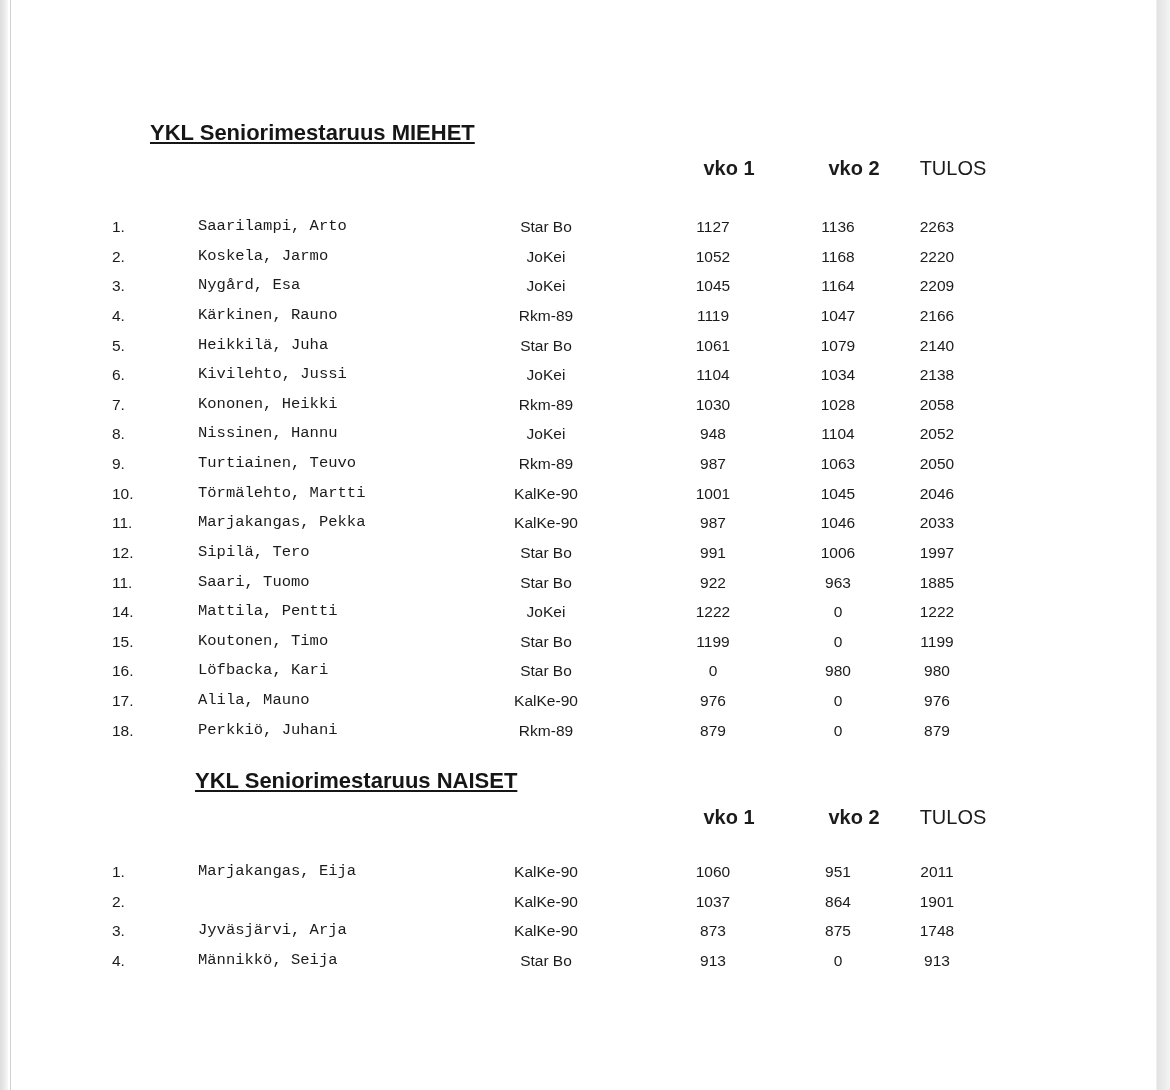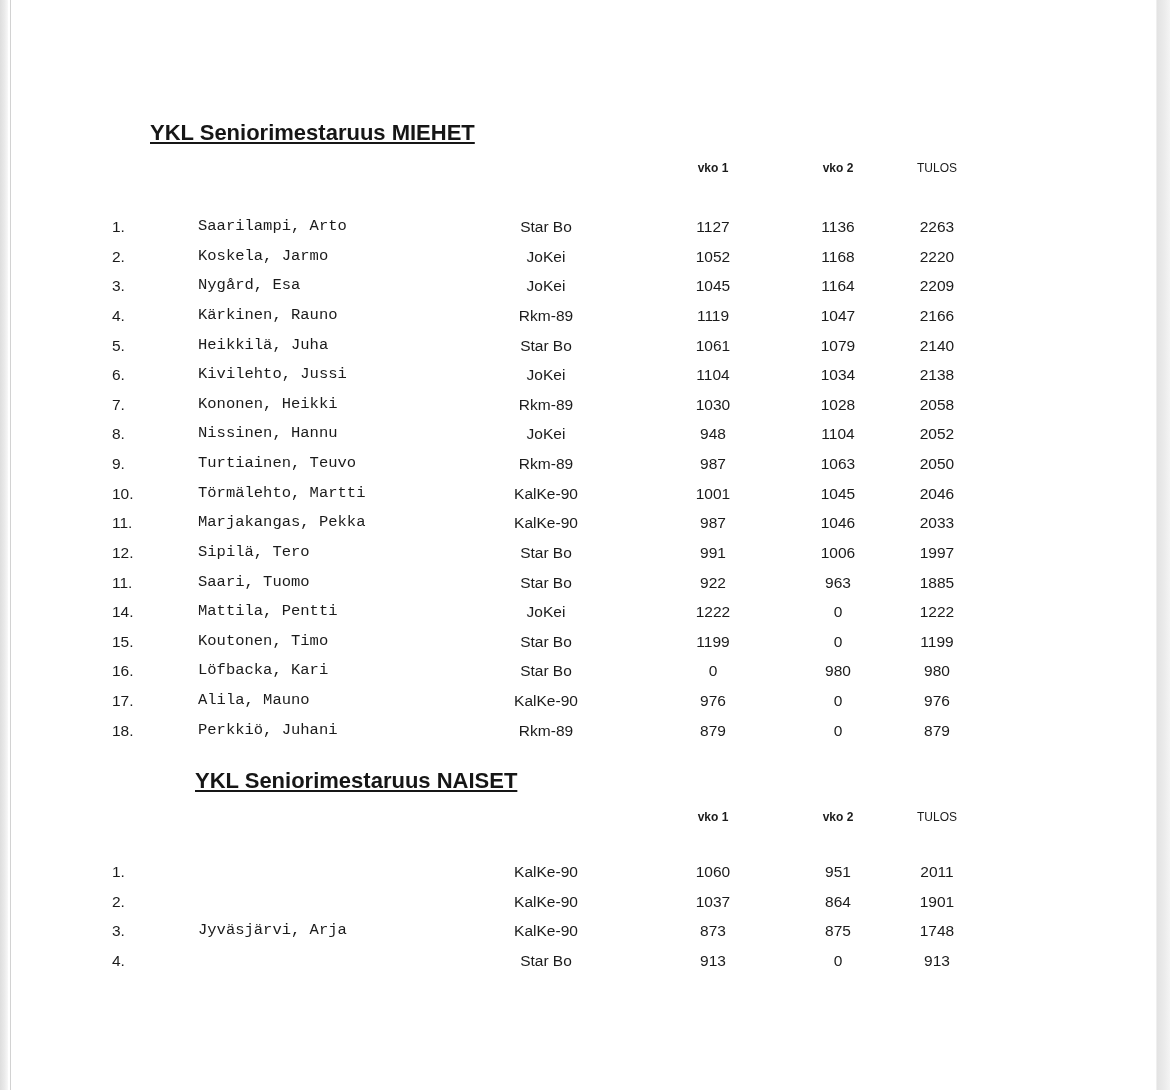--- a/index.html
+++ b/index.html
@@ -38,23 +38,23 @@
     font-weight: 700;
     line-height: 26px;
     white-space: nowrap;
     color: #161616;
     text-decoration: underline;
   }
   .sec-men .title   { left: 150px; top: 120px; }
   .sec-women .title { left: 195px; top: 768px; text-align: right; }
 
   .headrow {
-    position: absolute; left: 0; right: 0;
+    position: absolute; left: 16px; right: 0;
     height: 20px; line-height: 20px;
-    font-weight: 700; font-size: 12px;
+    font-weight: 700; font-size: 20px;
   }
   .sec-men .headrow   { top: 158px; }
   .sec-women .headrow { top: 807px; }
 
   .rows { position: absolute; left: 0; right: 0; }
   .sec-men .rows   { top: 212px; }
   .sec-women .rows { top: 857px; }
 
   .row {
     position: relative;
@@ -236,20 +236,21 @@
   <section class="sec sec-women">
     <h1 class="title">YKL Seniorimestaruus NAISET</h1>
     <div class="headrow">
       <span class="cell vko1">vko 1</span>
       <span class="cell vko2">vko 2</span>
       <span class="cell tulos">TULOS</span>
     </div>
     <div class="rows">
         <div class="row">
     <span class="cell rank">1.</span>
+    <span class="cell name">Marjakangas, Eija</span>
     <span class="cell club">KalKe-90</span>
     <span class="cell vko1">1060</span>
     <span class="cell vko2">951</span>
     <span class="cell tulos">2011</span>
   </div>
         <div class="row">
     <span class="cell rank">2.</span>
     <span class="cell club">KalKe-90</span>
     <span class="cell vko1">1037</span>
     <span class="cell vko2">864</span>
@@ -258,20 +259,21 @@
         <div class="row">
     <span class="cell rank">3.</span>
     <span class="cell name">Jyväsjärvi, Arja</span>
     <span class="cell club">KalKe-90</span>
     <span class="cell vko1">873</span>
     <span class="cell vko2">875</span>
     <span class="cell tulos">1748</span>
   </div>
         <div class="row">
     <span class="cell rank">4.</span>
+    <span class="cell name">Männikkö, Seija</span>
     <span class="cell club">Star Bo</span>
     <span class="cell vko1">913</span>
     <span class="cell vko2">0</span>
     <span class="cell tulos">913</span>
   </div>
       </div>
   </section>
 
 </div>
 

